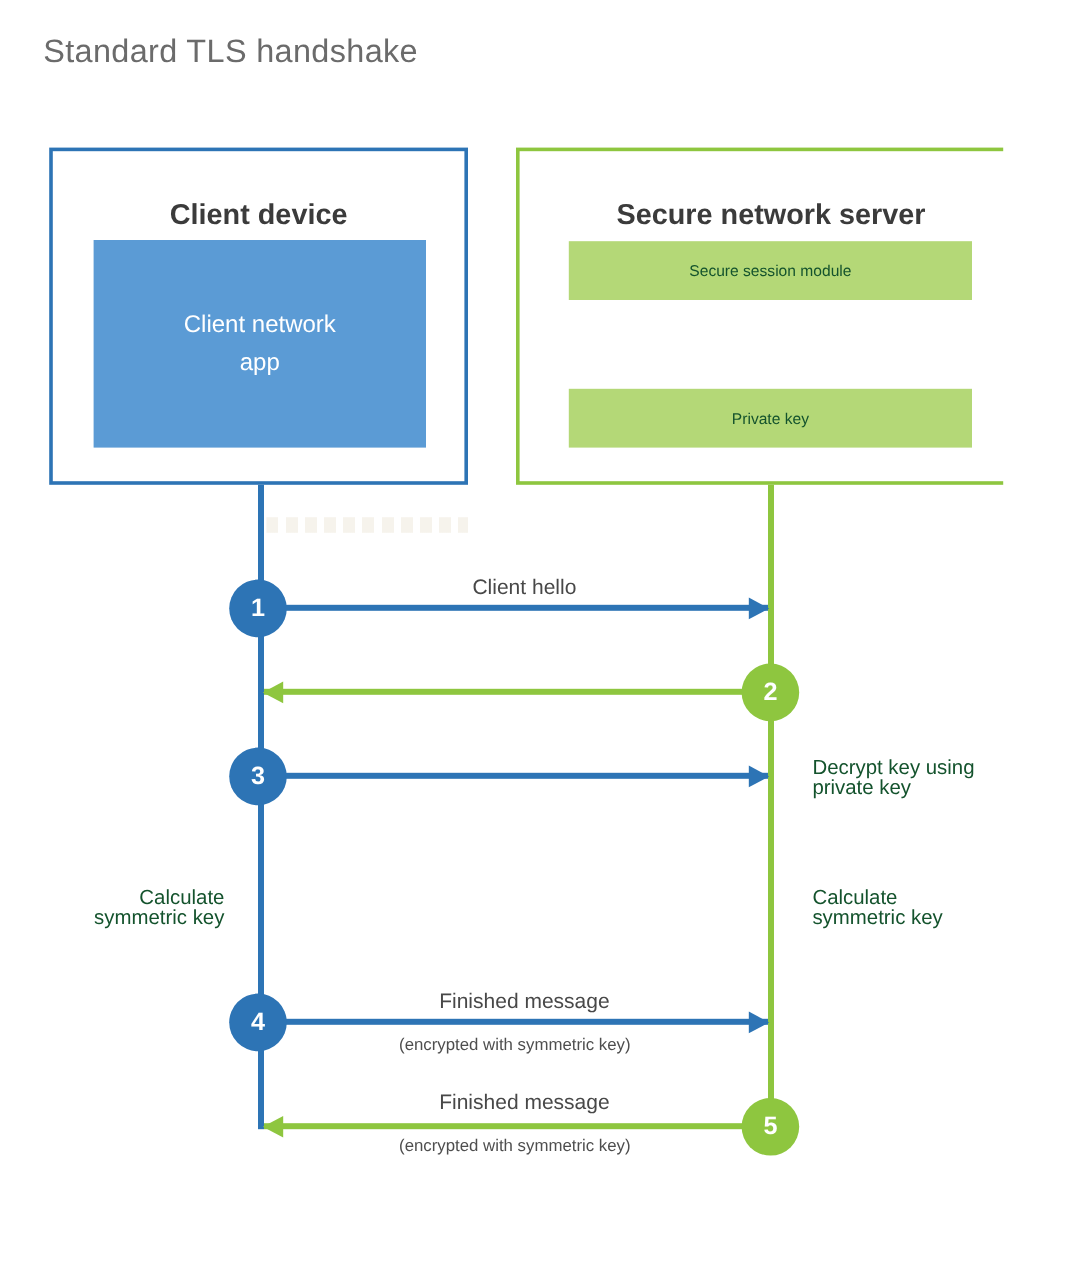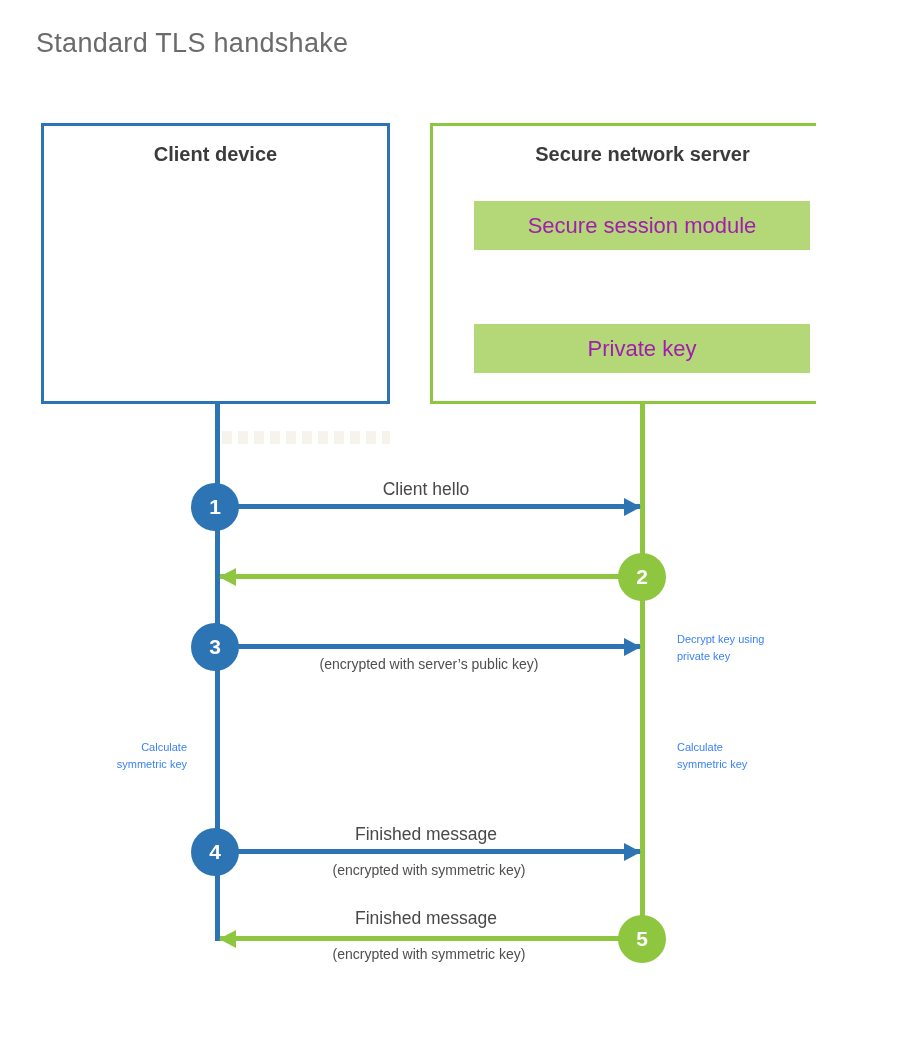--- a/index.html
+++ b/index.html
@@ -1,36 +1,36 @@
 <!DOCTYPE html>
 <html><head>
 <meta charset="utf-8">
 <style>
   html,body{margin:0;padding:0;background:#ffffff;}
   #canvas{
     position:relative;width:816px;height:1058px;background:#ffffff;overflow:hidden;
-    font-family:"Liberation Sans","DejaVu Sans",sans-serif;color:#4a4a4a;
+    font-family:"Liberation Sans","DejaVu Sans",sans-serif;color:#4a4a4a;padding-left:20px;
   }
   .abs{position:absolute;}
   
   .page-title{left:36px;top:28px;font-size:27px;font-weight:300;color:#6b6b6b;letter-spacing:.3px;}
   
   .actor-box{box-sizing:border-box;top:123px;height:281px;background:#ffffff;z-index:2;}
   .client-box{left:41px;width:349px;border:3px solid #2d74b5;}
   .server-box{left:430px;width:425px;border:3px solid #8ec63f;}
-  .actor-title{width:100%;text-align:center;margin-top:17px;font-size:20px;font-weight:700;color:#3b3b3b;}
+  .actor-title{width:100%;text-align:center;margin-top:40px;font-size:24px;font-weight:700;color:#3b3b3b;}
   .client-app{
     left:78px;top:200px;width:277px;height:173px;background:#5b9bd5;z-index:3;
     display:flex;align-items:center;justify-content:center;text-align:center;
     color:#ffffff;font-size:20px;line-height:1.55;white-space:pre-line;
   }
   .server-bar{
     left:474px;width:336px;height:49px;background:#b4d877;z-index:3;
     display:flex;align-items:center;justify-content:center;
-    color:#a21caf;font-size:22px;
+    color:#14532d;font-size:13px;
   }
   .bar-1{top:201px;} .bar-2{top:262px;} .bar-3{top:324px;}
   
   .lifeline{width:5px;z-index:1;}
   .lifeline-client{left:215px;top:402px;height:539px;background:#2d74b5;}
   .lifeline-server{left:640px;top:402px;height:537px;background:#8ec63f;}
   
   .faded-dashes{
     left:222px;top:431px;width:168px;height:13px;z-index:0;
     background:repeating-linear-gradient(90deg,#f6f3ec 0 10px,rgba(0,0,0,0) 10px 16px);
@@ -51,62 +51,63 @@
   .step-circle{
     width:48px;height:48px;border-radius:50%;z-index:4;
     display:flex;align-items:center;justify-content:center;
     color:#ffffff;font-size:21px;font-weight:700;
   }
   .step-circle.blue{background:#2d74b5;left:191px;}
   .step-circle.green{background:#8ec63f;left:618px;}
   .circ-1{top:483px;} .circ-2{top:553px;} .circ-3{top:623px;}
   .circ-4{top:828px;} .circ-5{top:915px;}
   
-  .msg-label{left:214px;width:424px;text-align:center;font-size:17.5px;color:#484848;z-index:2;}
+  .msg-label{left:225px;width:424px;text-align:center;font-size:17.5px;color:#484848;z-index:2;}
   .msg-sub{left:217px;width:424px;text-align:center;font-size:14px;color:#4e4e4e;z-index:2;}
   .lbl-1{top:479px;} .lbl-2{top:549px;}
   .lbl-3{top:619px;} .sub-3{top:656px;}
   .lbl-4{top:824px;} .sub-4{top:862px;}
   .lbl-5{top:908px;} .sub-5{top:946px;}
   
-  .side-note{font-size:11px;line-height:17px;color:#3b82f6;white-space:pre-line;z-index:2;}
+  .side-note{font-size:17px;line-height:17px;color:#14532d;white-space:pre-line;z-index:2;}
   .note-right{left:677px;text-align:left;}
   .note-left{left:40px;width:147px;text-align:right;}
   .note-decrypt{top:631px;} .note-calc-left{top:739px;} .note-calc-right{top:739px;}
 </style>
 </head>
 <body>
 
 <div id="canvas">
 
   <div class="abs page-title">Standard TLS handshake</div>
 
   <div class="abs actor-box client-box">
     <div class="actor-title">Client device</div>
   </div>
+  <div class="abs client-app">Client network
+app</div>
 
   <div class="abs actor-box server-box">
     <div class="actor-title">Secure network server</div>
   </div>
   <div class="abs server-bar bar-1">Secure session module</div>
   <div class="abs server-bar bar-3">Private key</div>
 
   <div class="abs faded-dashes"></div>
   <div class="abs lifeline lifeline-client"></div>
   <div class="abs lifeline lifeline-server"></div>
 
   <div class="abs msg-label lbl-1">Client hello</div>
   <div class="abs arrow blue to-right arrow-1"></div>
   <div class="abs step-circle blue circ-1">1</div>
 
   <div class="abs arrow green to-left arrow-2"></div>
   <div class="abs step-circle green circ-2">2</div>
 
   <div class="abs arrow blue to-right arrow-3"></div>
-  <div class="abs msg-sub sub-3">(encrypted with server’s public key)</div>
   <div class="abs step-circle blue circ-3">3</div>
 
   <div class="abs side-note note-right note-decrypt">Decrypt key using
 private key</div>
   <div class="abs side-note note-left note-calc-left">Calculate
 symmetric key</div>
   <div class="abs side-note note-right note-calc-right">Calculate
 symmetric key</div>
 
   <div class="abs msg-label lbl-4">Finished message</div>

